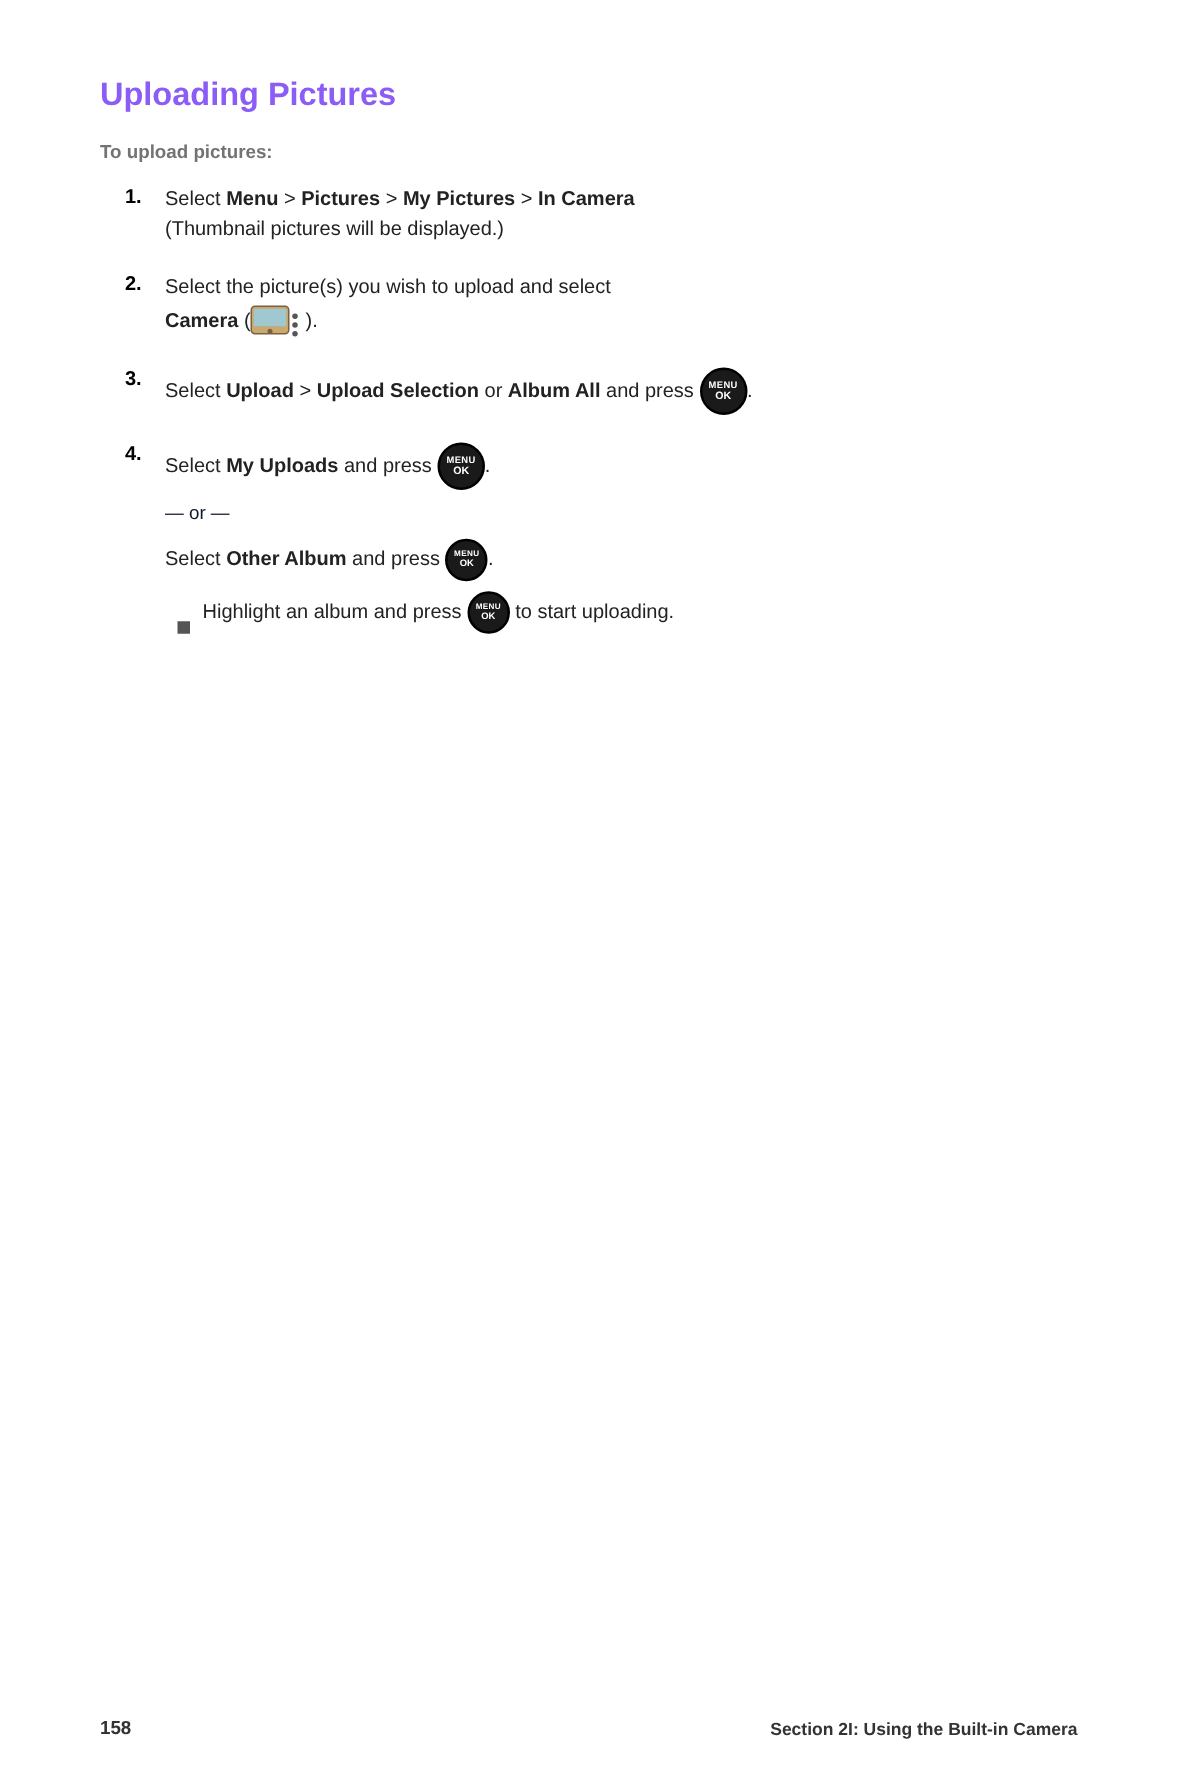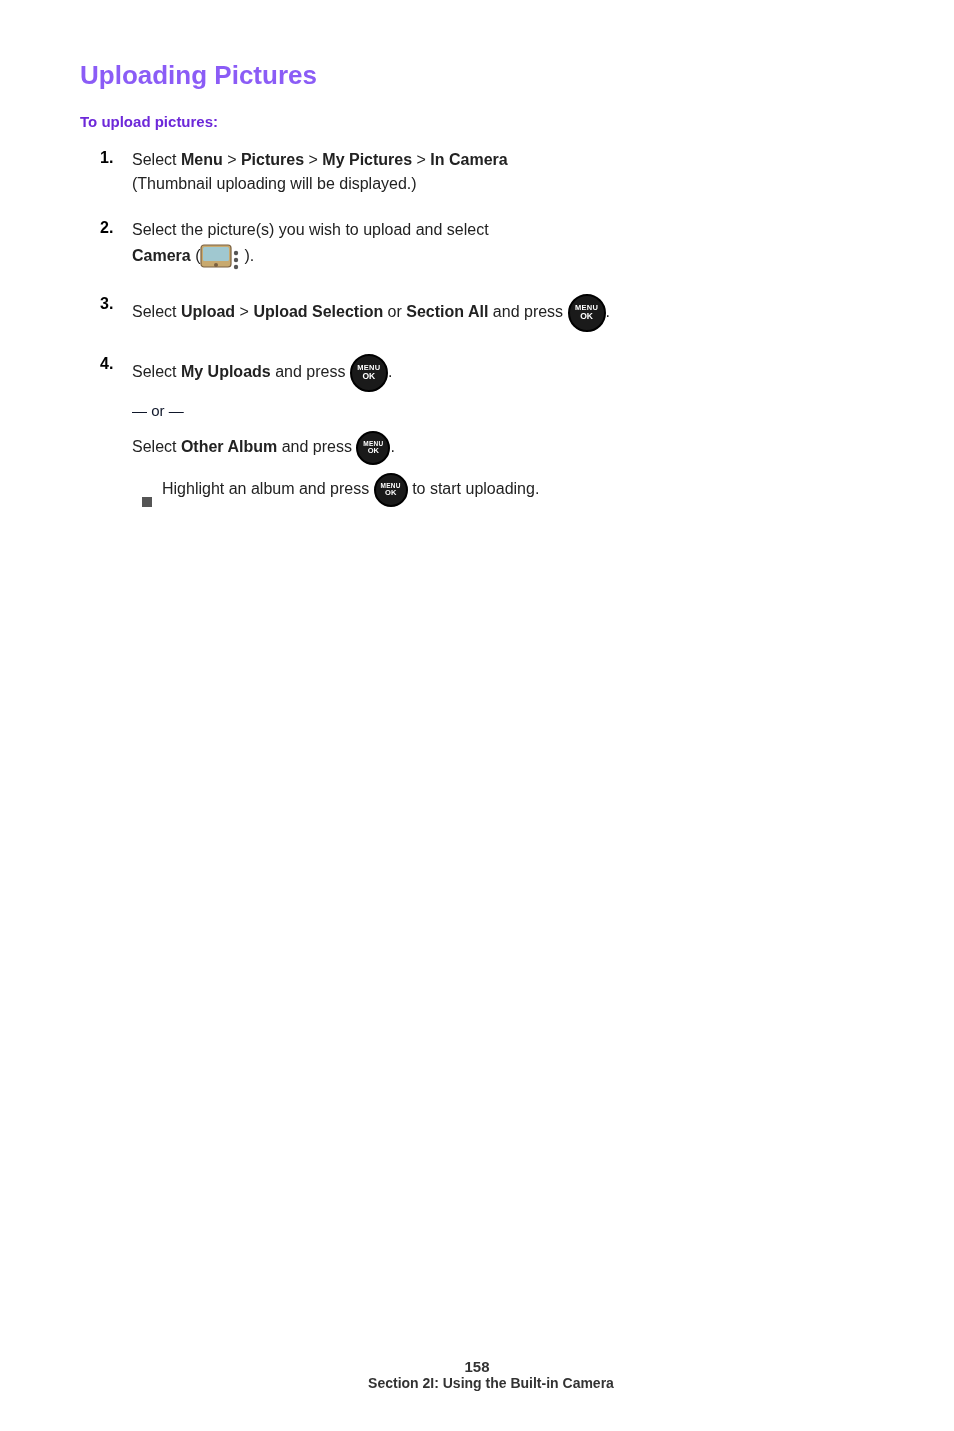--- a/index.html
+++ b/index.html
@@ -22,21 +22,21 @@
       font-size: 26px;
       font-weight: 900;
       margin-bottom: 22px;
       color: #8b5cf6;
     }
 
     .intro-text {
       font-size: 15px;
       font-weight: 700;
       margin-bottom: 18px;
-      color: #6d28d9;
+      color: #737373;
     }
 
     .steps-list {
       list-style: none;
       padding: 0;
       margin-left: 20px;
     }
 
     .step-item {
       display: flex;
@@ -161,27 +161,26 @@
     .bullet-content {
       font-size: 16px;
       color: #222;
       line-height: 1.5;
     }
 
     .page-footer {
       position: absolute;
       bottom: 40px;
       left: 80px;
-      right: 80px;
+      right: 92px;
       display: flex;
       justify-content: space-between;
       align-items: center;
       font-size: 14px;
       color: #333;
-      flex-direction: column;
     }
 
     .page-number {
       font-weight: 700;
       font-size: 15px;
     }
 
     .section-label {
       font-size: 14px;
       font-weight: 700;
@@ -206,21 +205,21 @@
   <h1 class="page-title">Uploading Pictures</h1>
 
   <p class="intro-text">To upload pictures:</p>
 
   <ol class="steps-list">
 
     <li class="step-item">
       <span class="step-number">1.</span>
       <div class="step-content">
         Select <b>Menu</b> &gt; <b>Pictures</b> &gt; <b>My Pictures</b> &gt; <b>In Camera</b><br>
-        <span>(Thumbnail uploading will be displayed.)</span>
+        <span>(Thumbnail pictures will be displayed.)</span>
       </div>
     </li>
 
     <li class="step-item">
       <span class="step-number">2.</span>
       <div class="step-content">
         Select the picture(s) you wish to upload and select<br>
         <b>Camera</b> (<span class="options-phone-icon">
           <svg width="44" height="30" viewBox="0 0 44 30" xmlns="http://www.w3.org/2000/svg">
 
@@ -232,21 +231,21 @@
             <circle cx="36" cy="18" r="2.2" fill="#555"></circle>
             <circle cx="36" cy="25" r="2.2" fill="#555"></circle>
           </svg>
         </span>).
       </div>
     </li>
 
     <li class="step-item">
       <span class="step-number">3.</span>
       <div class="step-content">
-        Select <b>Upload</b> &gt; <b>Upload Selection</b> or <b>Section All</b> and press
+        Select <b>Upload</b> &gt; <b>Upload Selection</b> or <b>Album All</b> and press
         <span class="menu-ok-button">
           <span class="menu-text">MENU</span>
           <span class="ok-text">OK</span>
         </span>.
       </div>
     </li>
 
     <li class="step-item">
       <span class="step-number">4.</span>
       <div class="step-content">

